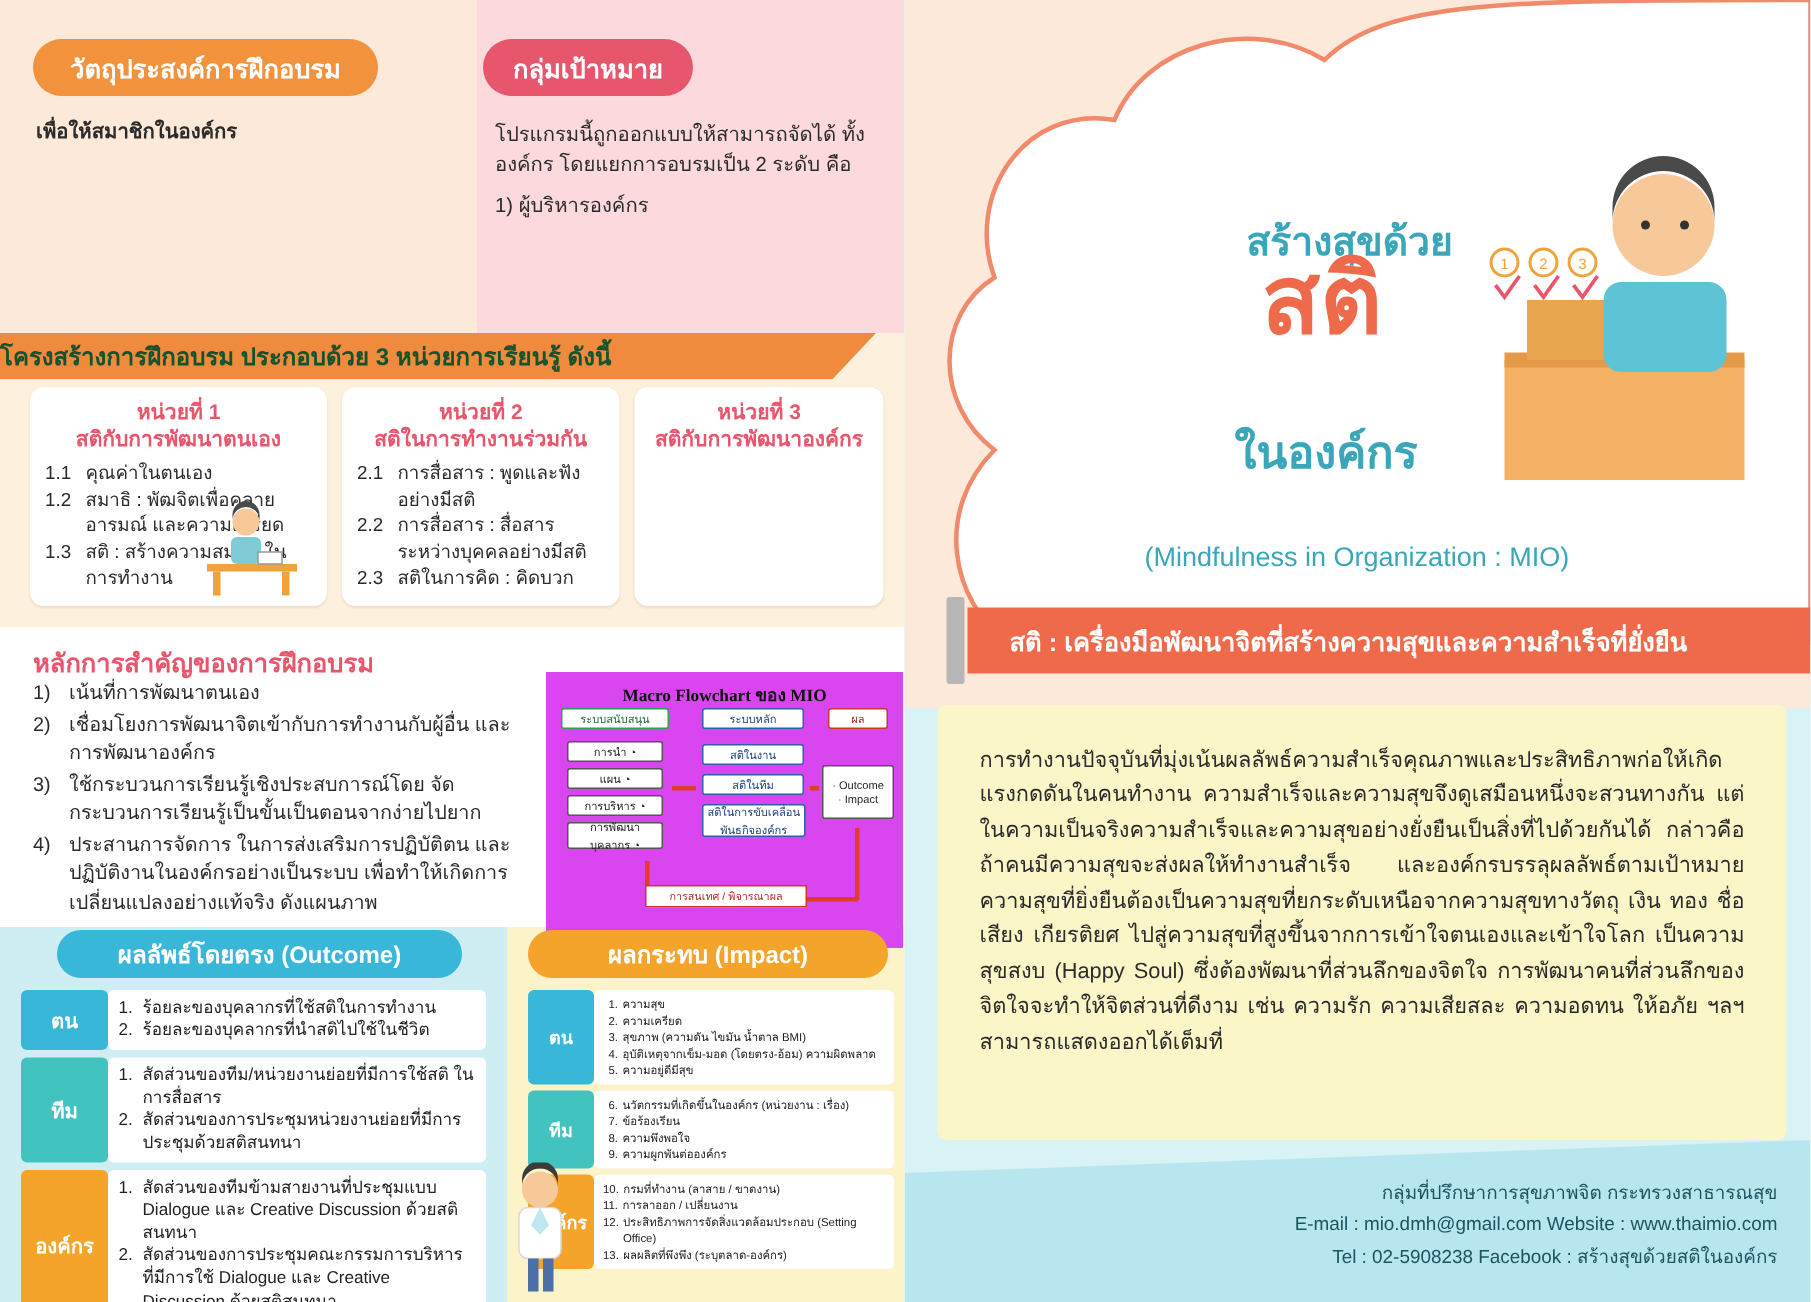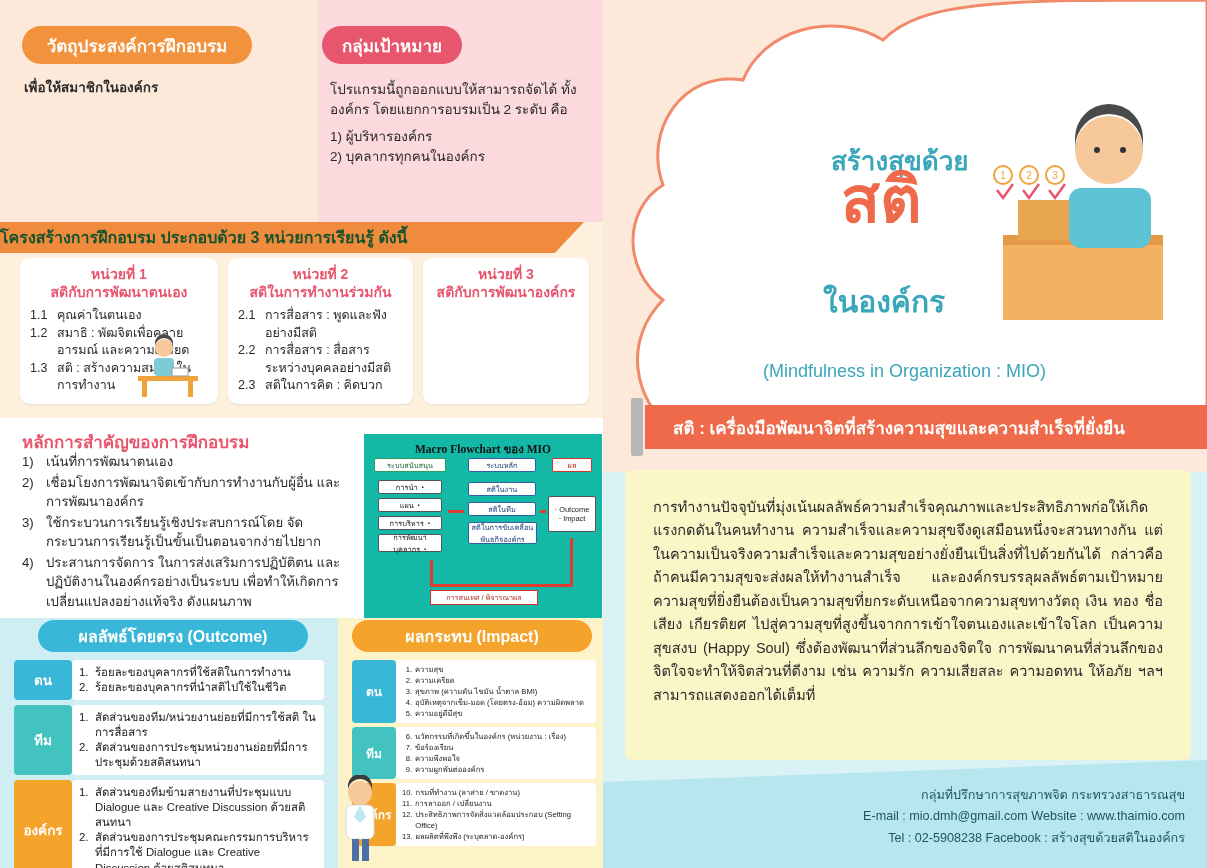--- a/index.html
+++ b/index.html
@@ -63,21 +63,21 @@
     position:absolute; left:130px; top:330px; width:76px; height:70px;
   }
 
   
   .princ-title { position:absolute; left:22px; top:428px; font-size:17px; font-weight:bold; color:#e8566d; }
   .princ-list { position:absolute; left:22px; top:452px; width:330px; font-size:13.2px; color:#2b2b2b; line-height:1.48; }
   .princ-list li { list-style:none; display:flex; gap:6px; margin-bottom:1px; }
   .princ-list li .num { min-width:18px; }
 
   
-  .flow-box { position:absolute; left:364px; top:434px; width:238px; height:184px; background:#14b8a6; }
+  .flow-box { position:absolute; left:364px; top:448px; width:238px; height:184px; background:#d946ef; }
   .flow-title { text-align:center; font-weight:bold; font-size:11.5px; padding-top:6px; color:#111; font-family:"Liberation Serif", serif; }
   .fbox {
     position:absolute; background:#fff; border:1.3px solid #2f5fa8; color:#1b3f7a;
     font-size:7.4px; display:flex; align-items:center; justify-content:center; text-align:center; border-radius:2px;
   }
   .fbox.green { border-color:#2f9e57; color:#1d6b3a; }
   .fbox.red { border-color:#d0342c; color:#b02a22; }
   .fbox.plain { border-color:#555; color:#222; }
   .farrow { position:absolute; background:#e03b2f; }
   .flow-note { position:absolute; left:430px; top:590px; width:108px; height:15px; border:1.2px solid #d0342c; color:#b02a22; font-size:7.2px; display:flex; align-items:center; justify-content:center; background:#fff; }
@@ -149,21 +149,20 @@
     <div class="band-yellow"></div>
 
     <div class="pill pill-objective">วัตถุประสงค์การฝึกอบรม</div>
     <div class="obj-head">เพื่อให้สมาชิกในองค์กร</div>
 
     <div class="pill pill-target">กลุ่มเป้าหมาย</div>
     <div class="tg-text">
       <div>โปรแกรมนี้ถูกออกแบบให้สามารถจัดได้ ทั้งองค์กร โดยแยกการอบรมเป็น 2 ระดับ คือ</div>
       <ul style="margin-top:6px">
         <li>1)  ผู้บริหารองค์กร</li>
-        <li>2)  บุคลากรทุกคนในองค์กร</li>
       </ul>
     </div>
 
     <div class="struct-bar">โครงสร้างการฝึกอบรม ประกอบด้วย 3 หน่วยการเรียนรู้ ดังนี้</div>
 
     <div class="unit-card unit1">
       <div class="unit-title">
         <div>หน่วยที่ 1</div>
         <div class="t2">สติกับการพัฒนาตนเอง</div>
       </div>

